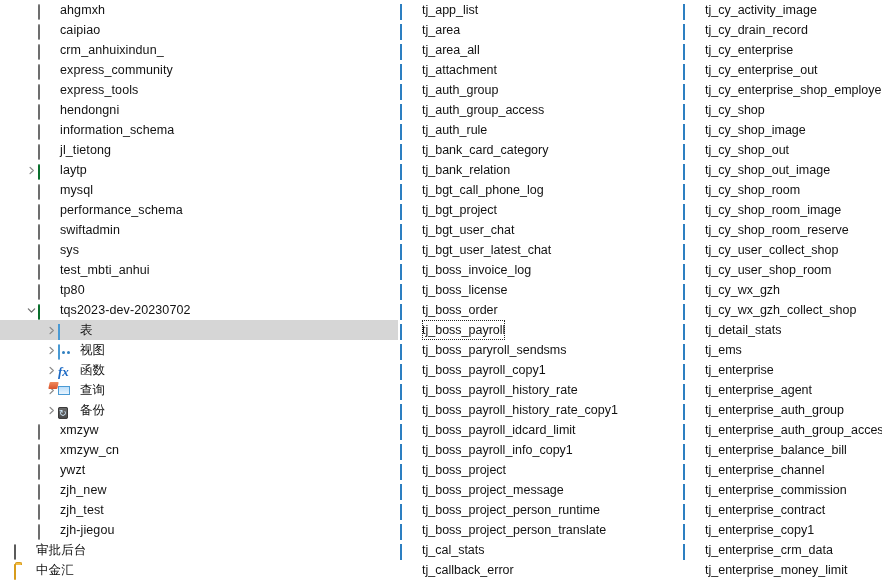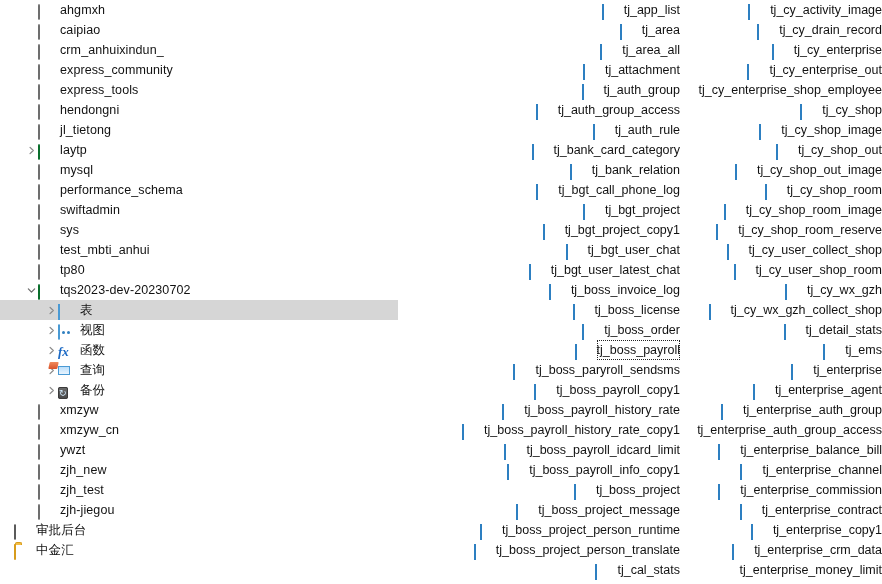--- a/index.html
+++ b/index.html
@@ -166,21 +166,21 @@
 
   
   .lvl0{padding-left:0;}
   .lvl1{padding-left:24px;}
   .lvl2{padding-left:44px;}
 
   .focus-box{
     outline:1px dotted #222;outline-offset:-1px;
   }
   .tname{font-size:12.5px;color:#111;}
-  .clip{overflow:hidden;justify-content:flex-end;}
+  .clip{overflow:hidden;}
 </style>
 </head>
 <body>
 
 <div class="app">
 
   <div class="col" id="sidebar">
       <div class="row lvl1">
         <span class="chev empty">
           <svg width="9" height="9" viewBox="0 0 10 10">
@@ -235,20 +235,29 @@
         <span class="ico"><span class="db-grey"></span></span>
         <span class="lbl">hendongni</span>
       </div>
       <div class="row lvl1">
         <span class="chev empty">
           <svg width="9" height="9" viewBox="0 0 10 10">
             <path d="M3.4 1.5 L7 5 L3.4 8.5" fill="none" stroke="#8a8a8a" stroke-width="1.4" stroke-linecap="round" stroke-linejoin="round"></path>
           </svg>
         </span>
         <span class="ico"><span class="db-grey"></span></span>
+        <span class="lbl">information_schema</span>
+      </div>
+      <div class="row lvl1">
+        <span class="chev empty">
+          <svg width="9" height="9" viewBox="0 0 10 10">
+            <path d="M3.4 1.5 L7 5 L3.4 8.5" fill="none" stroke="#8a8a8a" stroke-width="1.4" stroke-linecap="round" stroke-linejoin="round"></path>
+          </svg>
+        </span>
+        <span class="ico"><span class="db-grey"></span></span>
         <span class="lbl">jl_tietong</span>
       </div>
       <div class="row lvl1">
         <span class="chev">
           <svg width="9" height="9" viewBox="0 0 10 10">
             <path d="M3.4 1.5 L7 5 L3.4 8.5" fill="none" stroke="#8a8a8a" stroke-width="1.4" stroke-linecap="round" stroke-linejoin="round"></path>
           </svg>
         </span>
         <span class="ico"><span class="db-green"></span></span>
         <span class="lbl">laytp</span>
@@ -475,24 +484,20 @@
       <div class="row clip">
         <span class="ico"><span class="tbl-ico"></span></span>
         <span class="tname">tj_bgt_call_phone_log</span>
       </div>
       <div class="row clip">
         <span class="ico"><span class="tbl-ico"></span></span>
         <span class="tname">tj_bgt_project</span>
       </div>
       <div class="row clip">
         <span class="ico"><span class="tbl-ico"></span></span>
-        <span class="tname">tj_bgt_project_copy1</span>
-      </div>
-      <div class="row clip">
-        <span class="ico"><span class="tbl-ico"></span></span>
         <span class="tname">tj_bgt_user_chat</span>
       </div>
       <div class="row clip">
         <span class="ico"><span class="tbl-ico"></span></span>
         <span class="tname">tj_bgt_user_latest_chat</span>
       </div>
       <div class="row clip">
         <span class="ico"><span class="tbl-ico"></span></span>
         <span class="tname">tj_boss_invoice_log</span>
       </div>

